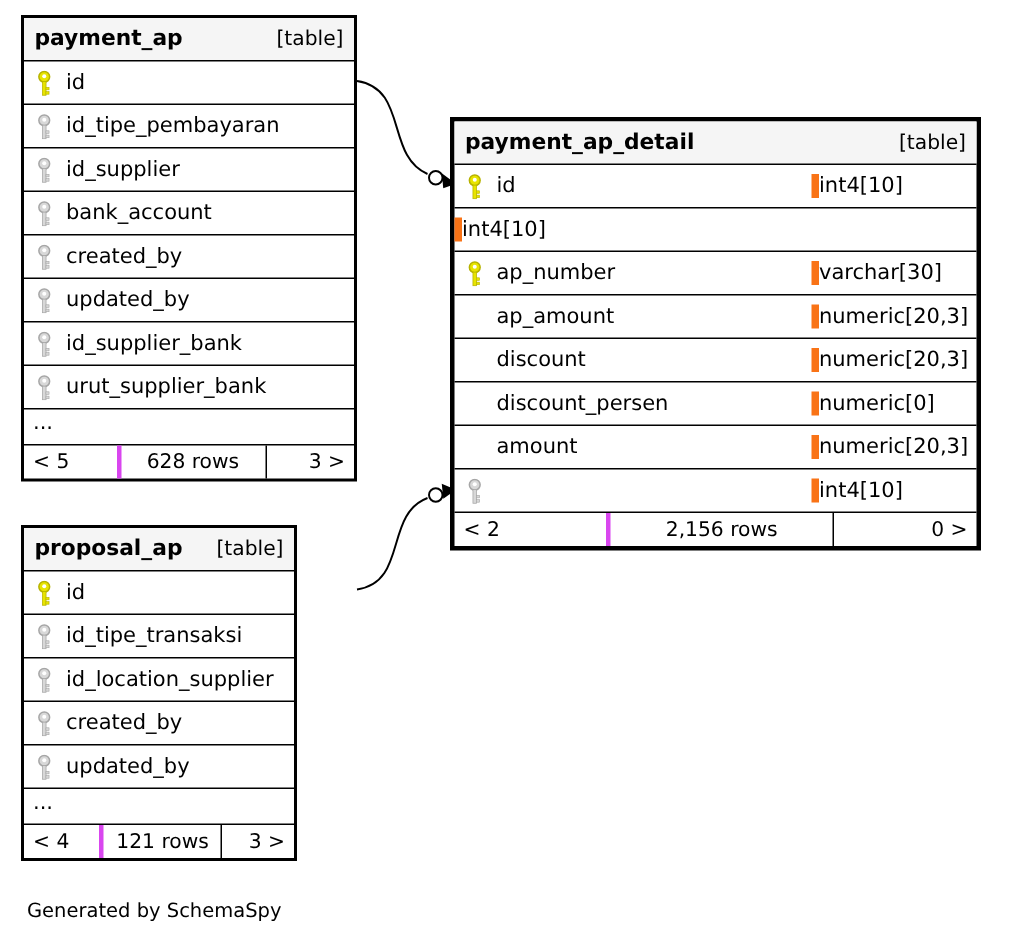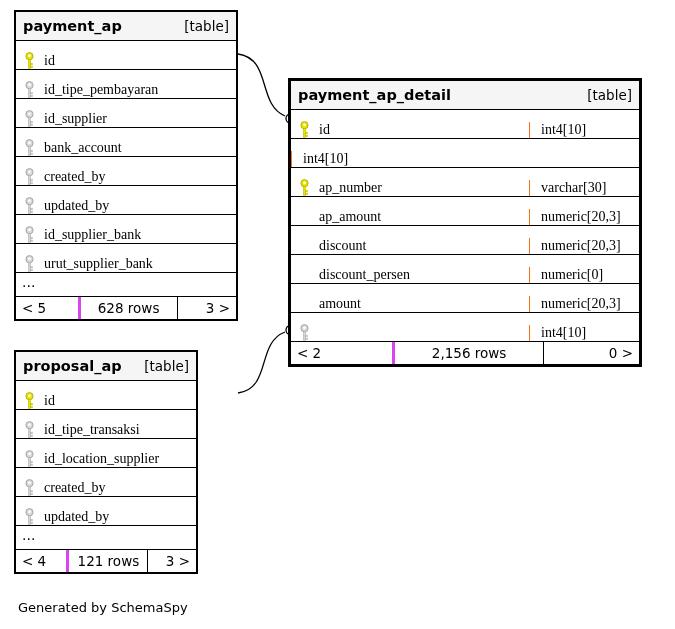--- a/index.html
+++ b/index.html
@@ -22,63 +22,62 @@
   .rel-circle { fill: #fff; stroke: #000; stroke-width: 1.3; }
   .rel-arrow { fill: #000; stroke: none; }
 
   .tbl {
     position: absolute;
     background: #fff;
     border: 2px solid #000;
     font-size: 14px;
   }
   #t-payment_ap        { left: 14px;  top: 10px;  width: 224px; }
-  #t-payment_ap_detail { left: 288px; top: 78px;  width: 354px; border-width: 3px; }
+  #t-payment_ap_detail { left: 300px; top: 78px;  width: 354px; border-width: 3px; }
   #t-proposal_ap       { left: 14px;  top: 350px; width: 184px; }
 
   .tbl-header {
     height: 28px;
     background: #f5f5f5;
     display: flex;
     align-items: center;
     justify-content: space-between;
     padding: 4px 7px;
     white-space: nowrap;
   }
   .tbl-name { font-weight: bold; font-size: 14.5px; }
   .tbl-tag  { font-size: 13.5px; }
 
   .tbl-row {
     height: 29px;
     border-top: 1px solid #000;
     display: flex;
-    align-items: flex-end;
+    align-items: center;
     white-space: nowrap;
-    font-family: Liberation Serif, serif;
   }
   .name-wrap {
     flex: 1 1 auto;
     display: flex;
     align-items: center;
     min-width: 0;
   }
   .key-cell {
     width: 19px;
     padding-left: 8px;
     display: flex;
     align-items: center;
     flex: 0 0 auto;
   }
   .col-name { margin-left: 9px; }
   .col-type {
     flex: 0 0 110px;
-    border-left: 1px solid #f97316;
+    border-left: 5px solid #f97316;
     display: flex;
     align-items: center;
-    padding-left: 11px;
+    padding-left: 0;
   }
 
   .tbl-dots {
     height: 24px;
     border-top: 1px solid #000;
     padding-left: 6px;
     line-height: 18px;
     font-size: 14px;
   }
   .tbl-footer {

